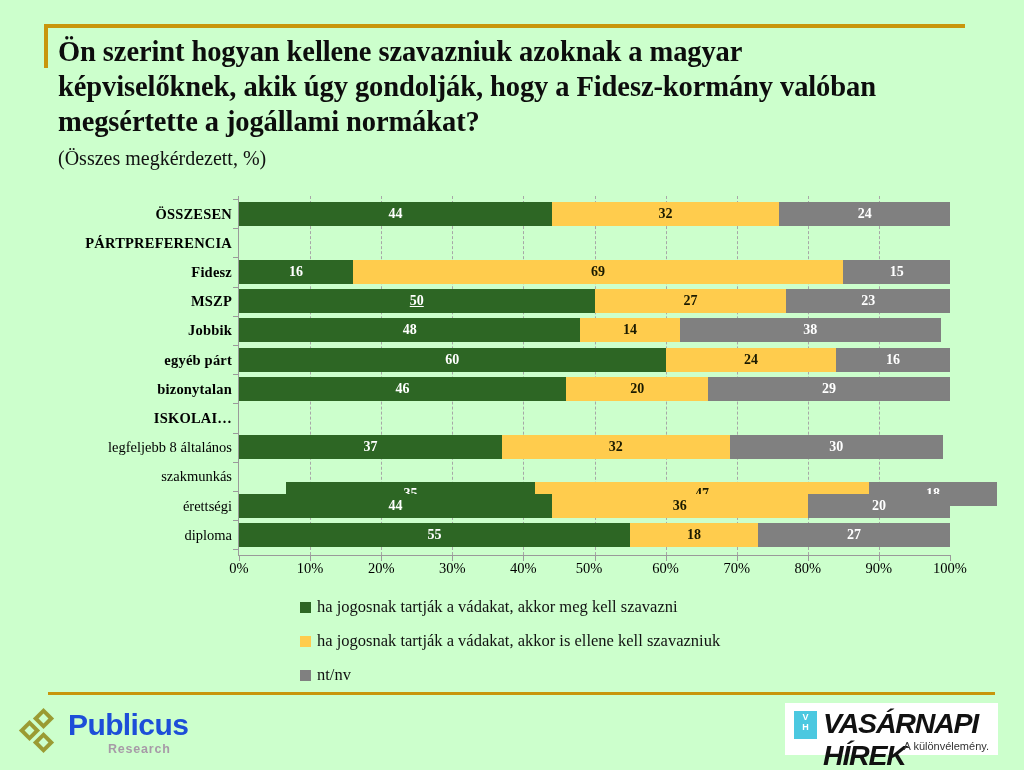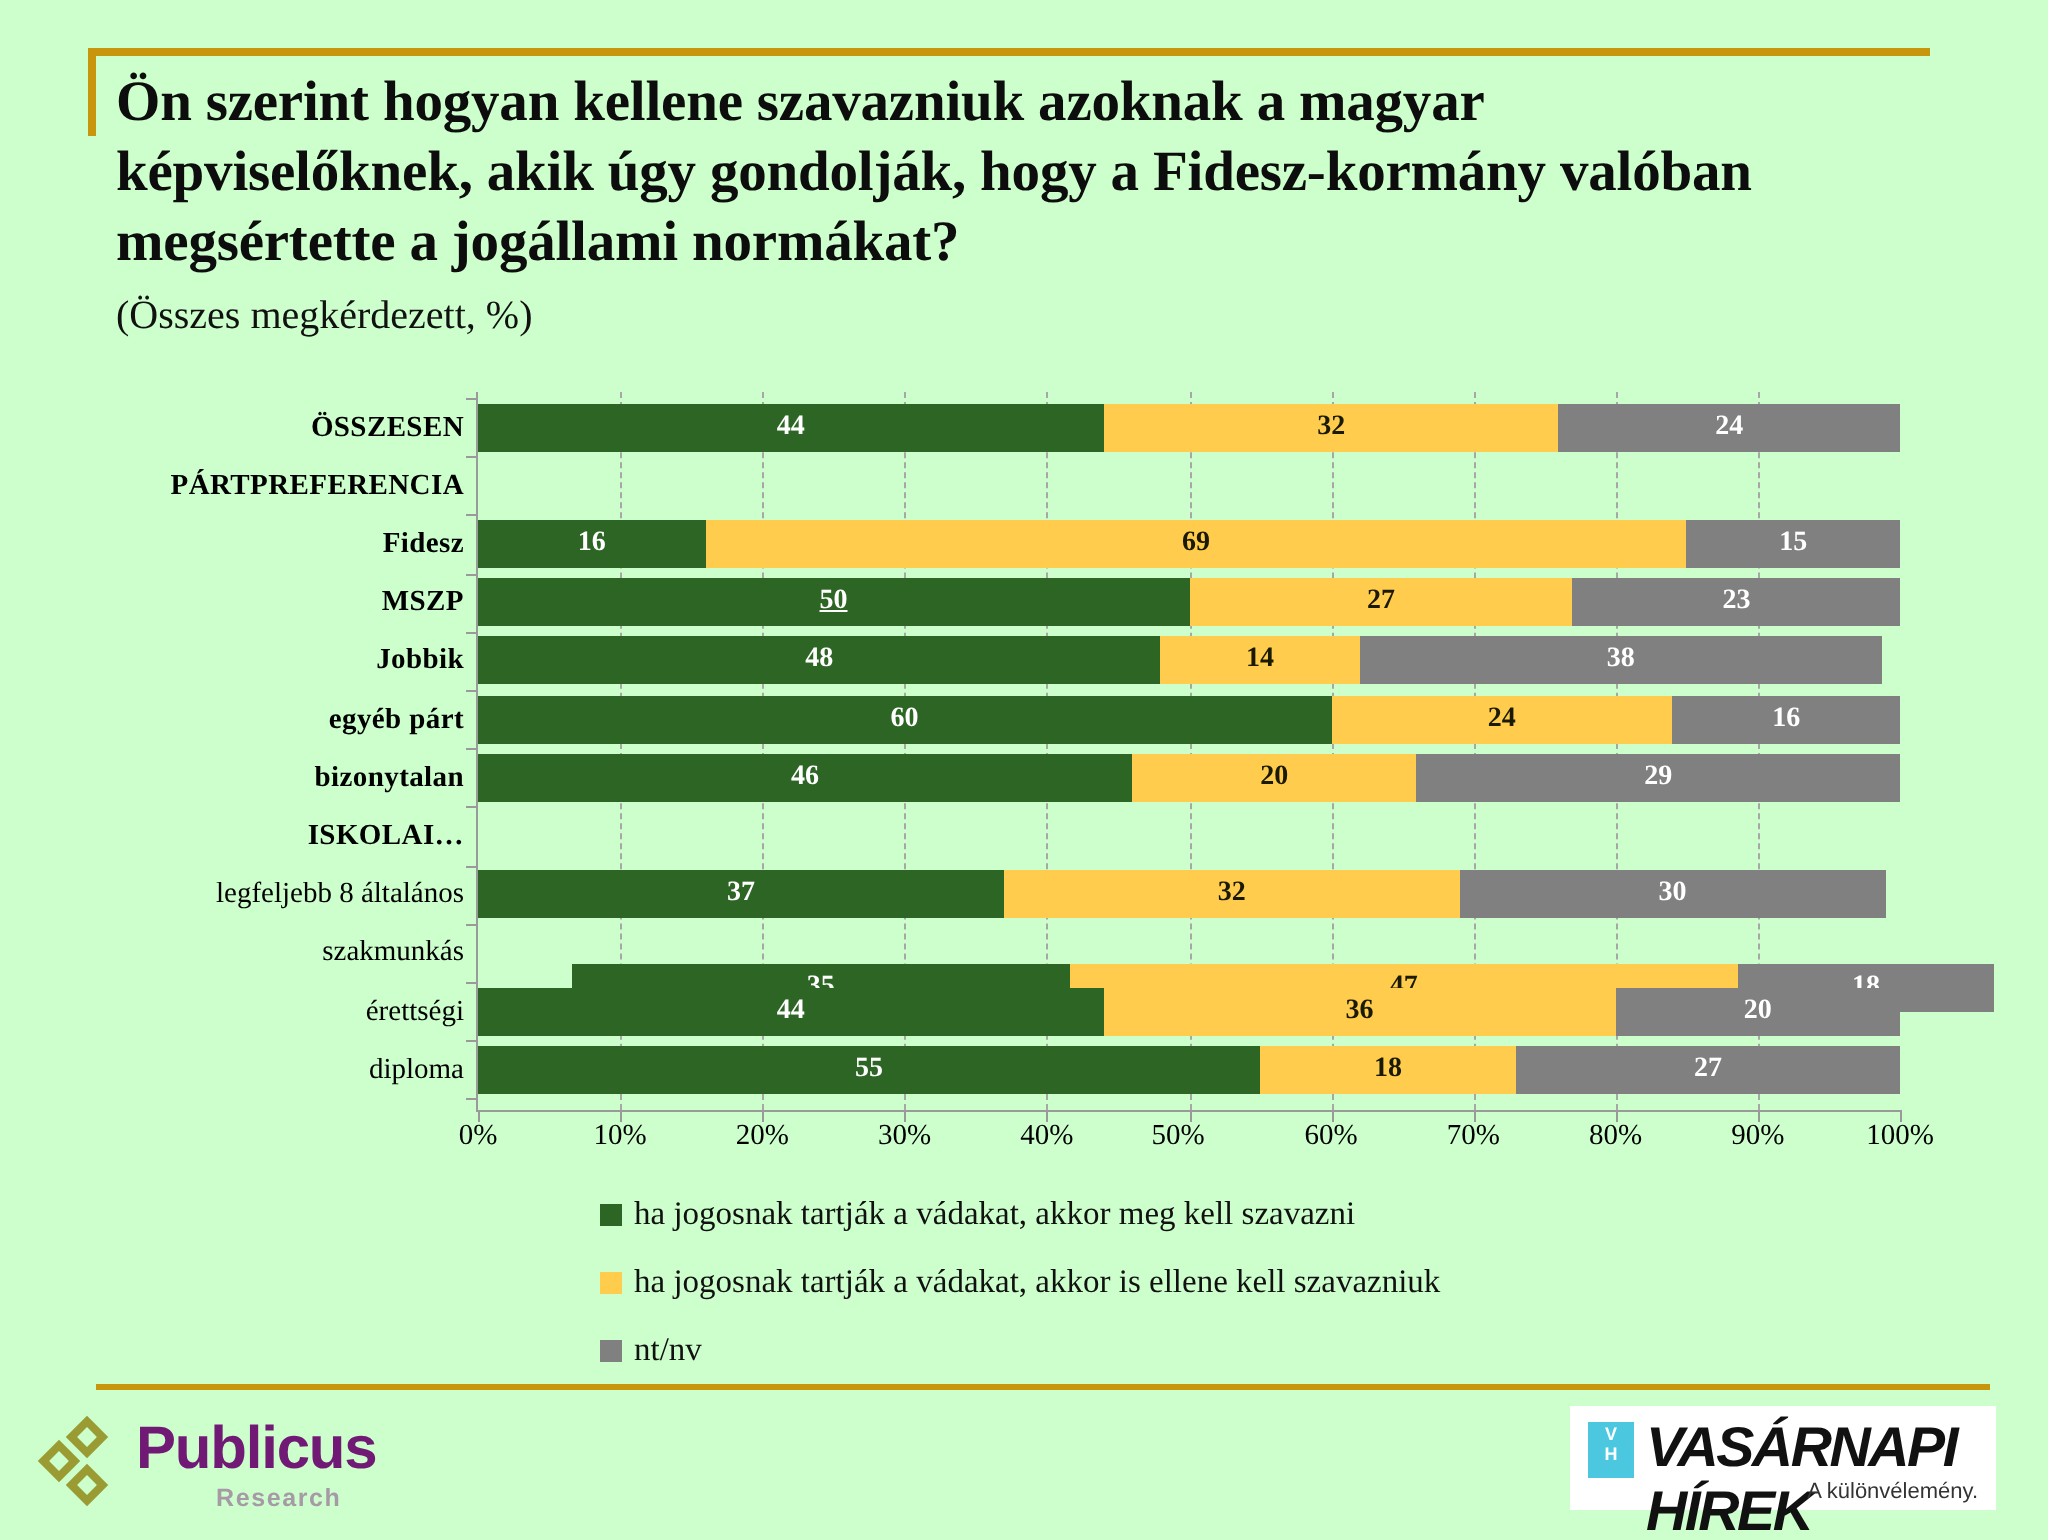--- a/index.html
+++ b/index.html
@@ -232,21 +232,21 @@
     background: #ccffcc;
     transform: rotate(45deg);
   }
   .publicus-word {
     position: absolute;
     left: 46px;
     top: 2px;
     font-family: "Liberation Sans", sans-serif;
     font-size: 30px;
     font-weight: bold;
-    color: #701a75;
+    color: #1d4ed8;
     letter-spacing: -0.6px;
   }
   .publicus-sub {
     position: absolute;
     left: 86px;
     top: 36px;
     font-family: "Liberation Sans", sans-serif;
     font-size: 12.5px;
     font-weight: bold;
     color: #a79aa7;

